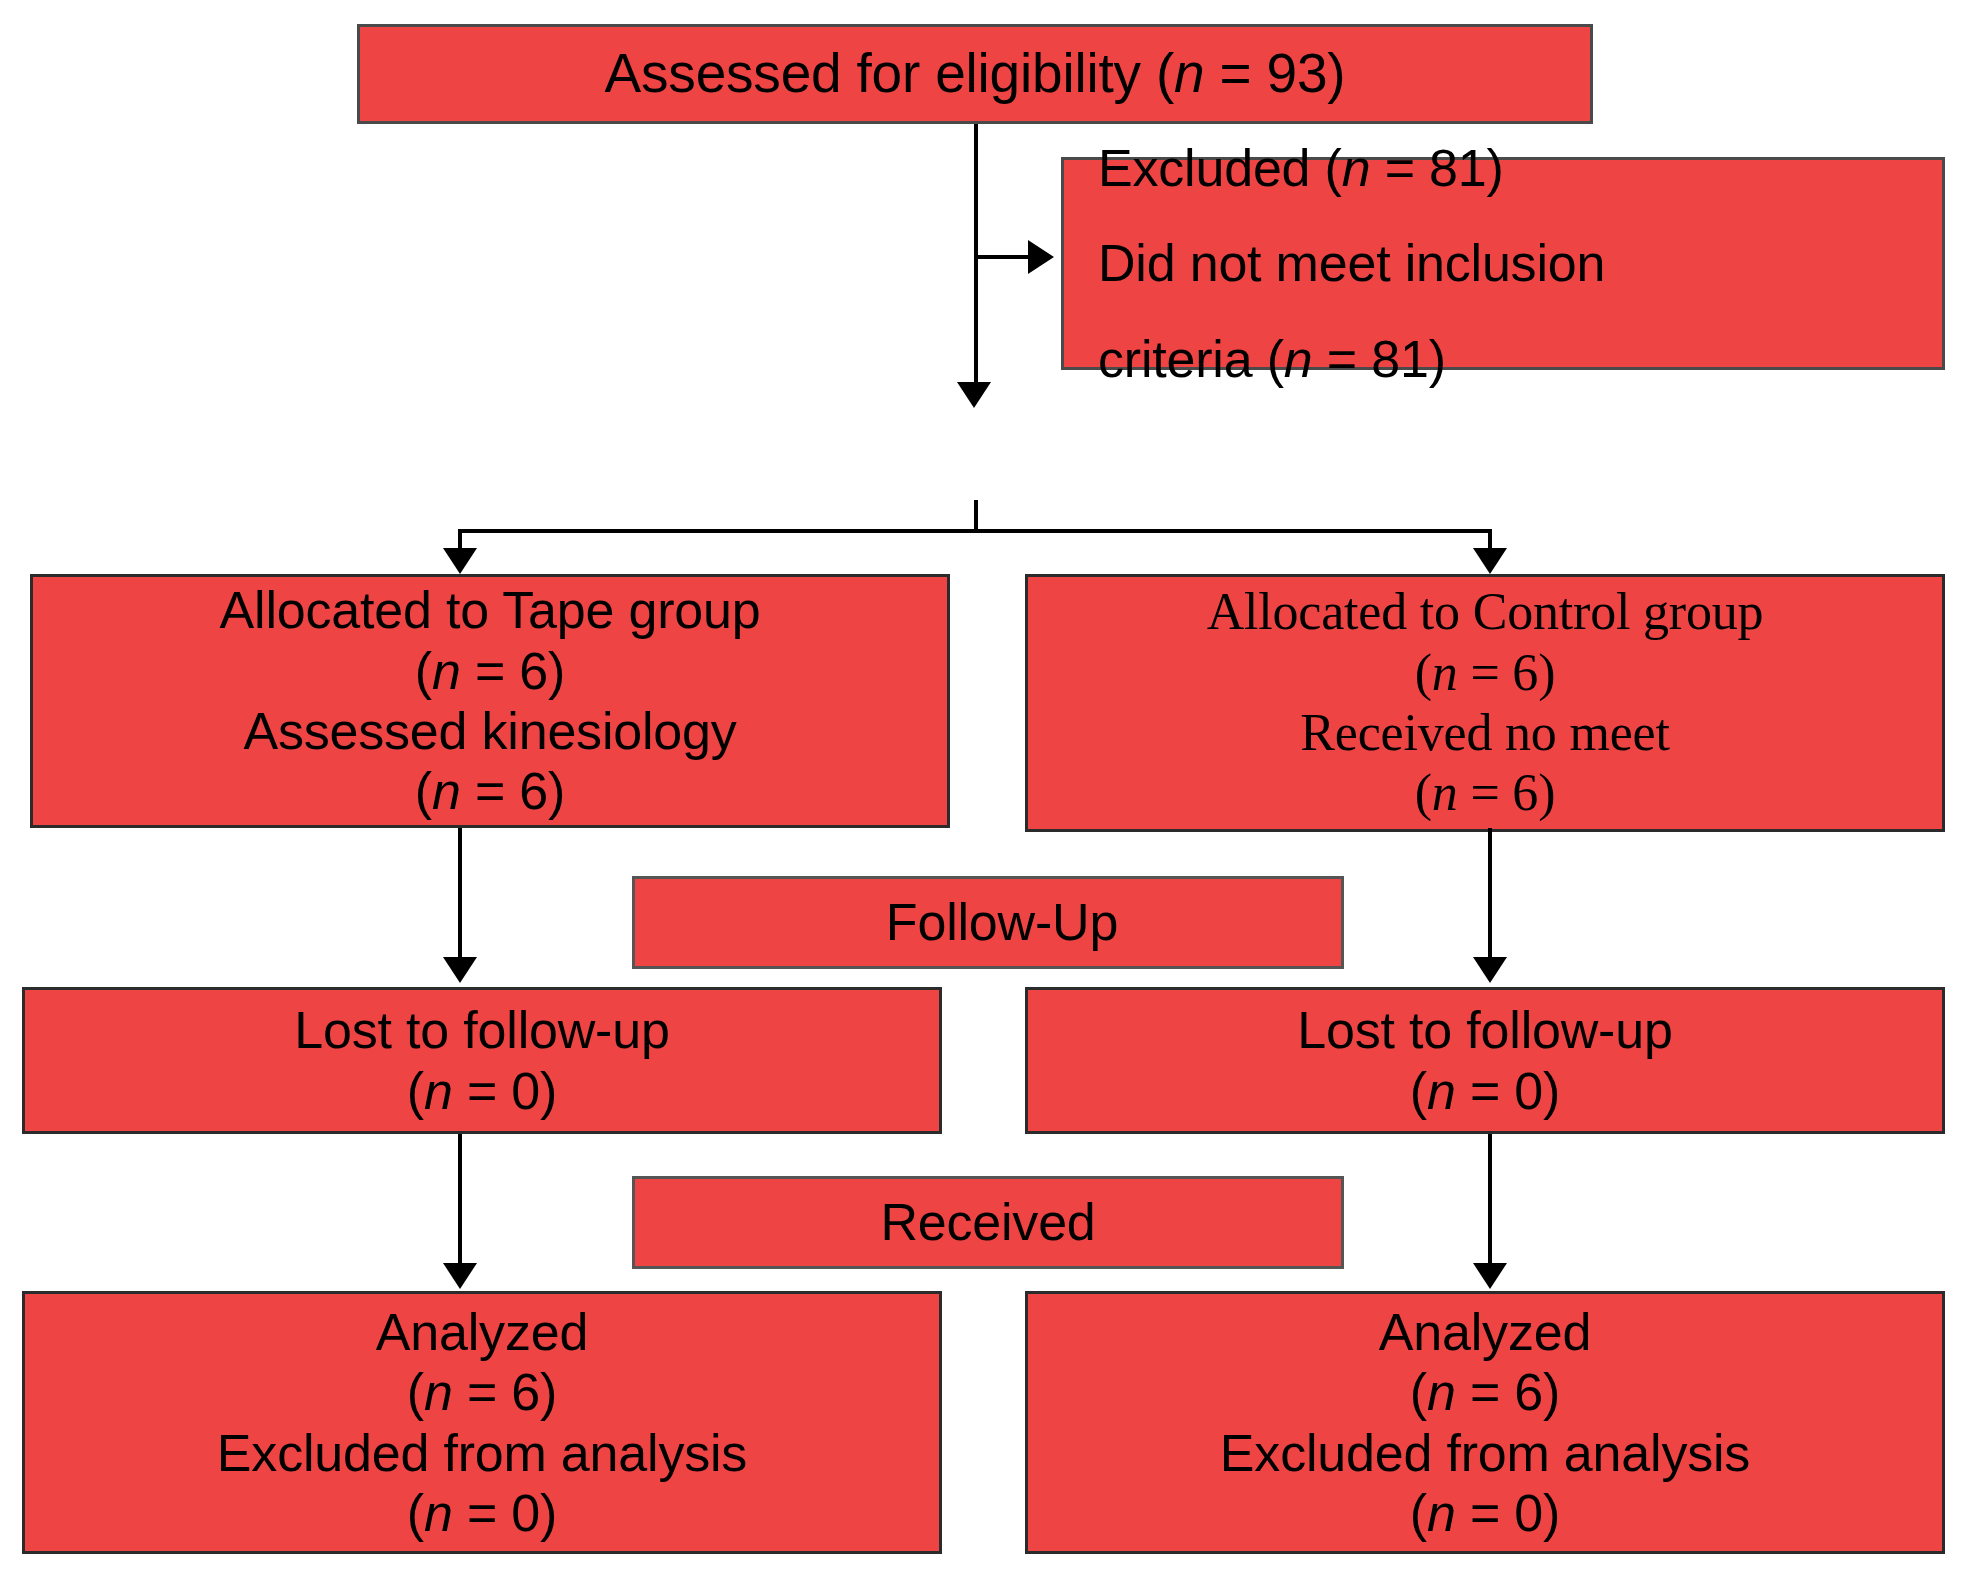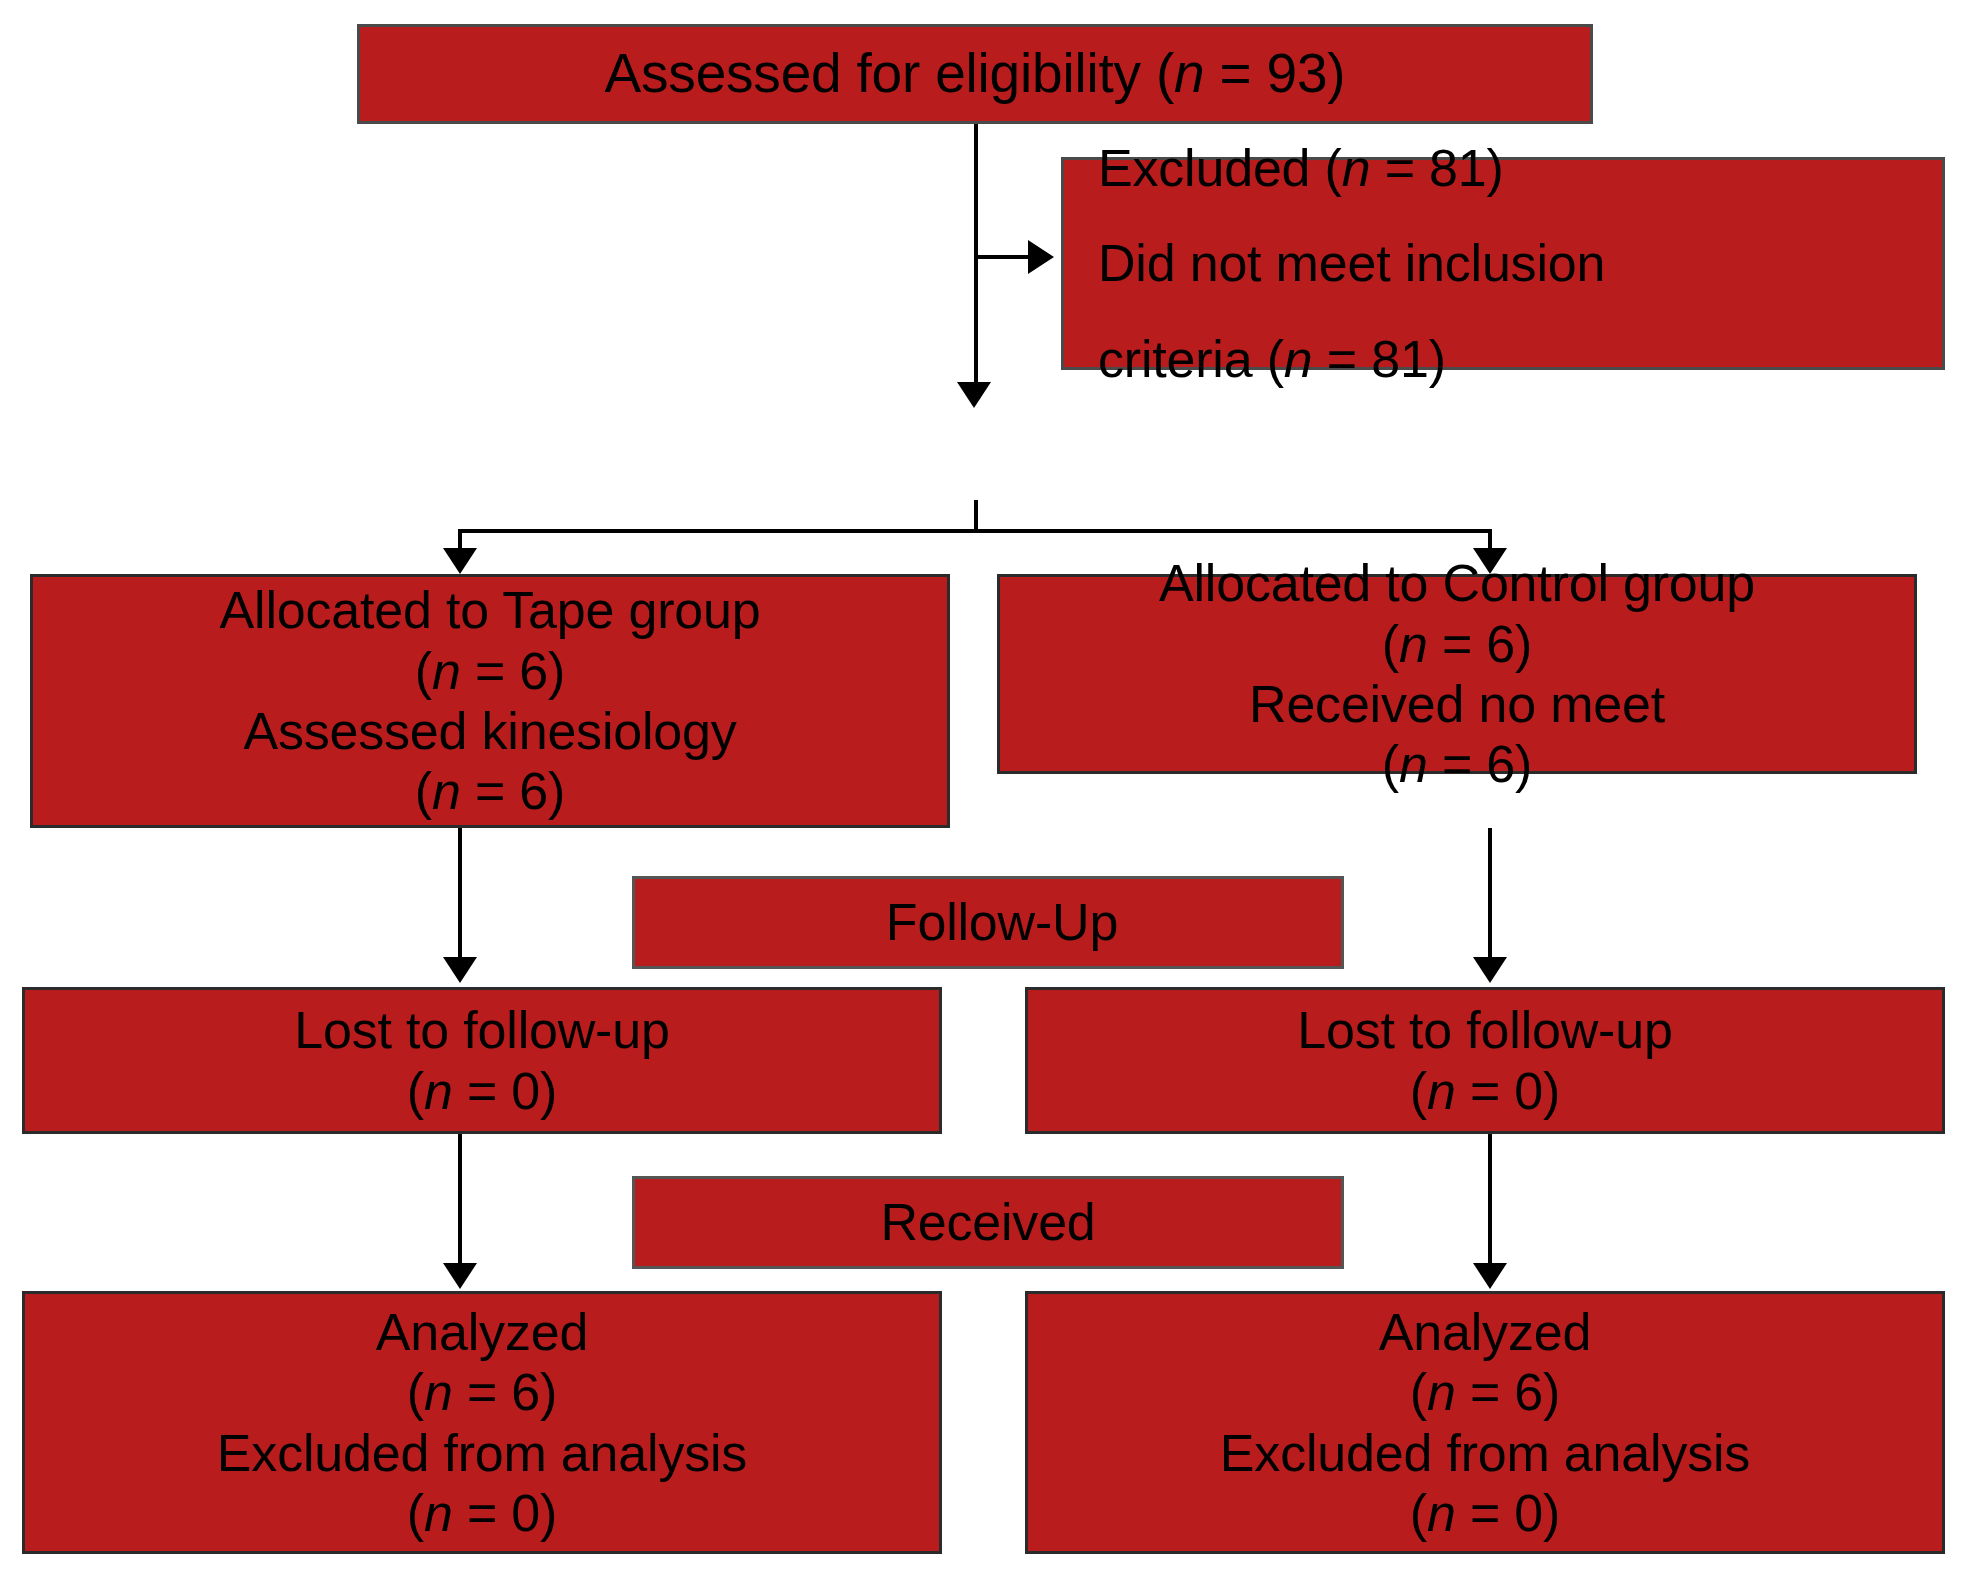--- a/index.html
+++ b/index.html
@@ -14,21 +14,21 @@
     height: 1588px;
     background: #ffffff;
     font-family: "Liberation Sans", sans-serif;
     overflow: hidden;
   }
 
   
   .box {
     position: absolute;
     box-sizing: border-box;
-    background: #b91c1c;
+    background: #ef4444;
     border: 3px solid #3a3a3a;
     display: flex;
     flex-direction: column;
     align-items: center;
     justify-content: center;
     text-align: center;
     color: #000000;
     line-height: 1.16;
     letter-spacing: -0.2px;
   }
@@ -100,21 +100,21 @@
   <div class="vline" style="left:1488px; top:529px; height:30px;"></div>
   <div class="arrow-down" style="left:1473px; top:548px;"></div>
 
   <div class="box heavy fs-md" style="left:22px; top:574px; width:920px; height:254px;margin-left:8px;">
     <span class="line">Allocated to Tape group</span>
     <span class="line"><span>(</span><span class="ital">n</span><span> = 6)</span></span>
     <span class="line">Assessed kinesiology</span>
     <span class="line"><span>(</span><span class="ital">n</span><span> = 6)</span></span>
   </div>
 
-  <div class="box heavy fs-md" style="left:997px; top:574px; width:920px; height:200px;">
+  <div class="box heavy fs-md" style="left:1025px; top:574px; width:920px; height:258px;font-family:Liberation Serif, serif;">
     <span class="line">Allocated to Control group</span>
     <span class="line"><span>(</span><span class="ital">n</span><span> = 6)</span></span>
     <span class="line">Received no meet</span>
     <span class="line"><span>(</span><span class="ital">n</span><span> = 6)</span></span>
   </div>
 
   <div class="box thin fs-md" style="left:632px; top:876px; width:712px; height:93px; border-color:#555;padding-left:28px;">
     <span class="line">Follow-Up</span>
   </div>
 

